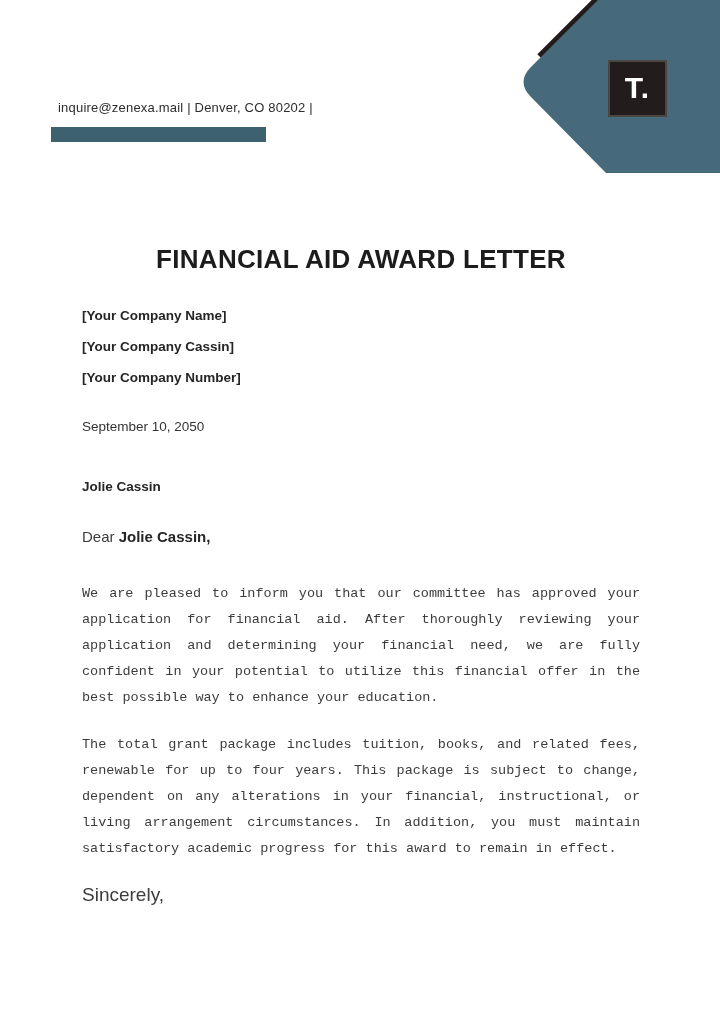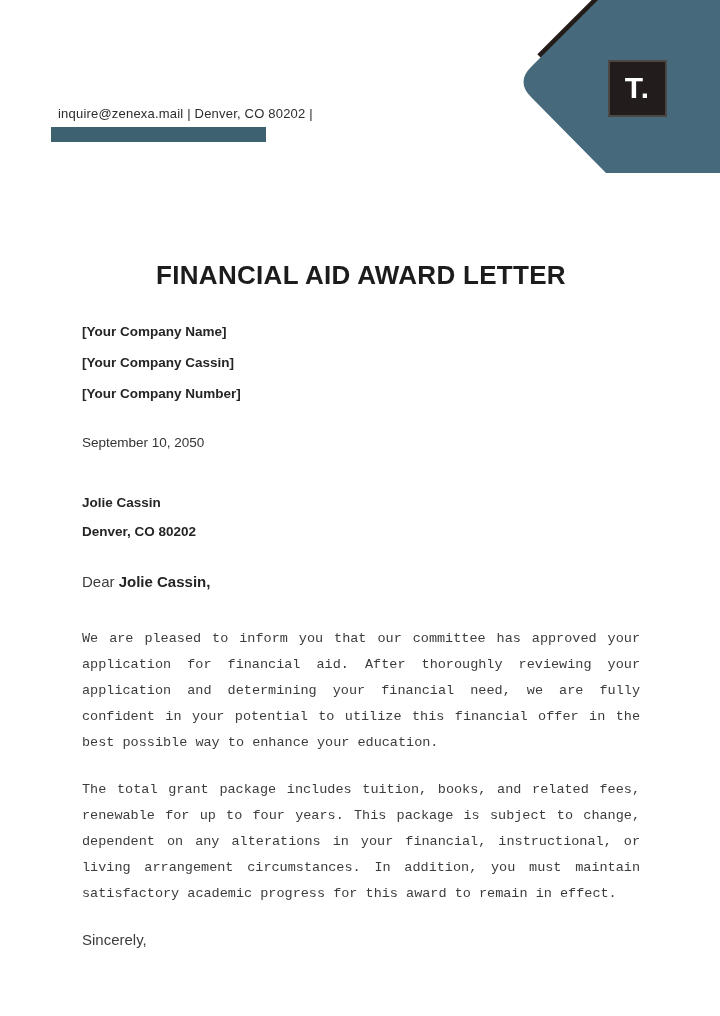--- a/index.html
+++ b/index.html
@@ -13,21 +13,21 @@
     overflow: hidden;
     margin: 0 auto;
   }
 
   
   .header { position: absolute; top: 0; left: 0; width: 720px; height: 220px; }
 
   .contact {
     position: absolute;
     left: 58px;
-    top: 68px;
+    top: 62px;
     font-size: 13px;
     line-height: 18.5px;
     font-weight: 500;
     letter-spacing: 0.2px;
     color: #2d2d2d;
     white-space: pre;
   }
 
   .accent-bar {
     position: absolute;
@@ -57,21 +57,21 @@
     font-weight: 700;
     font-size: 30px;
     line-height: 1;
     letter-spacing: 1px;
     transform: translateY(-1px);
   }
 
   
   .content {
     position: absolute;
-    top: 16px;
+    top: 0;
     left: 82px;
     width: 558px;
     color: #3c3c3c;
   }
 
   .title {
     margin-top: 243px;
     font-size: 26px;
     line-height: 32px;
     font-weight: 700;
@@ -105,21 +105,21 @@
   .body-paragraph {
     font-size: 13.5px;
     line-height: 26px;
     color: #3c3c3c;
     text-align: justify;
     font-family: Liberation Mono, monospace;
   }
   .para-1 { margin-top: 34px; }
   .para-2 { margin-top: 21px; }
 
-  .closing { margin-top: 23px; font-size: 15px; line-height: 20px; color: #3c3c3c; }
+  .closing { margin-top: 23px; font-size: 19px; line-height: 20px; color: #3c3c3c; }
 </style>
 </head>
 <body>
 
 <div class="page">
 
   <div class="header">
 
     <div class="contact">
       <div>inquire@zenexa.mail | Denver, CO 80202 |</div>
@@ -145,21 +145,20 @@
     <div class="company-block">
       <p>[Your Company Name]</p>
       <p>[Your Company Cassin]</p>
       <p>[Your Company Number]</p>
     </div>
 
     <p class="date-line">September 10, 2050</p>
 
     <div class="recipient-block">
       <p>Jolie Cassin</p>
-      <p>Denver, CO 80202</p>
     </div>
 
     <p class="greeting"><span>Dear </span><span class="greeting-name">Jolie Cassin</span><span class="greeting-name">,</span></p>
 
     <p class="body-paragraph para-1">We are pleased to inform you that our committee has approved your application for financial aid. After thoroughly reviewing your application and determining your financial need, we are fully confident in your potential to utilize this financial offer in the best possible way to enhance your education.</p>
 
     <p class="body-paragraph para-2">The total grant package includes tuition, books, and related fees, renewable for up to four years. This package is subject to change, dependent on any alterations in your financial, instructional, or living arrangement circumstances. In addition, you must maintain satisfactory academic progress for this award to remain in effect.</p>
 
     <p class="closing">Sincerely,</p>
 

